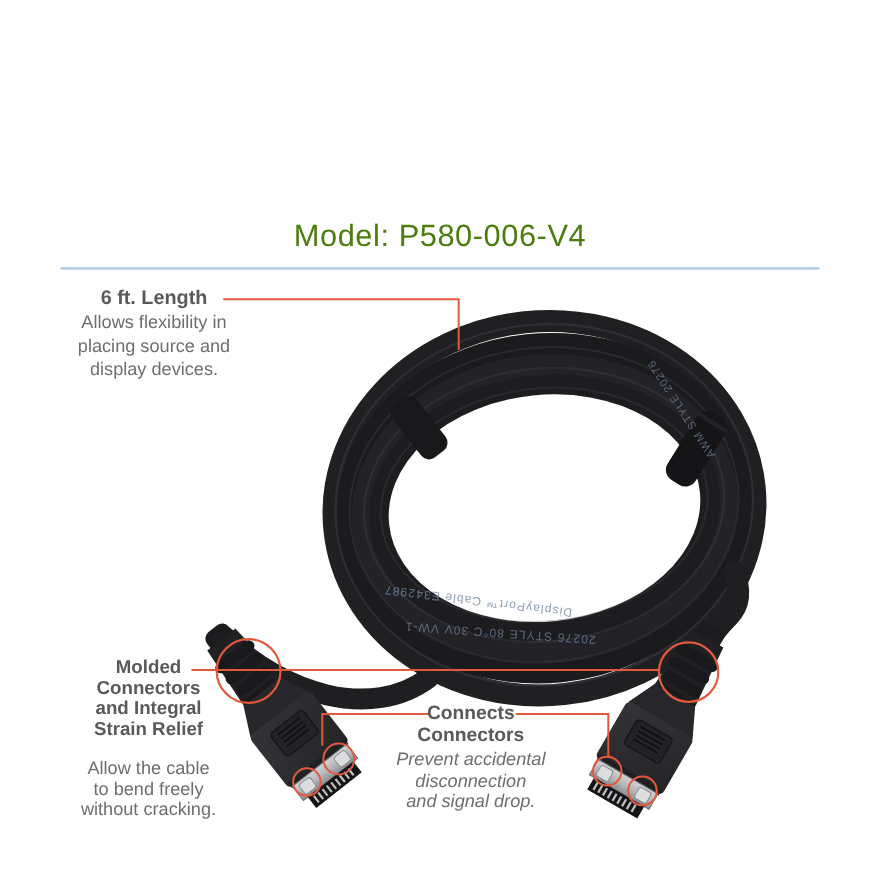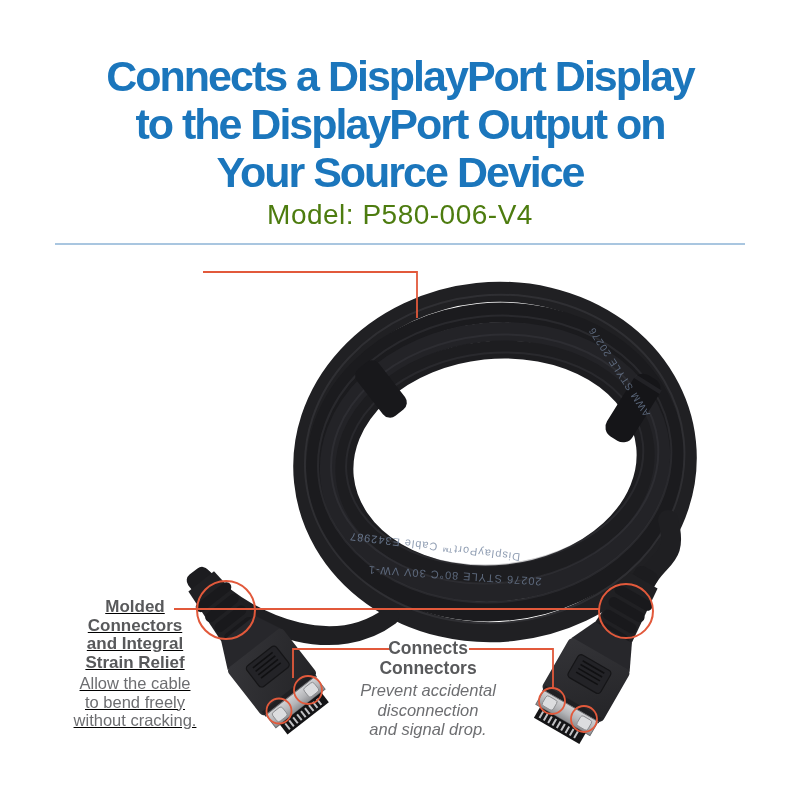--- a/index.html
+++ b/index.html
@@ -20,38 +20,33 @@
   .divider {
     position:absolute; top:243px; left:55px; width:690px; height:2px;
     background:#a9c6e0;
   }
   .callout { position:absolute; text-align:center; z-index:3; }
   .callout .c-title { color:#58595b; font-weight:bold; white-space:pre-line; }
   .callout .c-body  { color:#6d6e71; white-space:pre-line; }
   .callout-length { left:52px; top:259px; width:176px; }
   .callout-length .c-title { font-size:18px; line-height:22px; }
   .callout-length .c-body  { font-size:16.5px; line-height:21.5px; margin-top:2px; }
-  .callout-molded { left:47px; top:598px; width:176px;text-decoration:underline; }
+  .callout-molded { left:47px; top:598px; width:176px; }
   .callout-molded .c-title { font-size:17px; line-height:18.5px; }
-  .callout-molded .c-body  { font-size:16.5px; line-height:18.5px; margin-top:2px; }
+  .callout-molded .c-body  { font-size:16.5px; line-height:18.5px; margin-top:18px; }
   .callout-latching { left:340px; top:639px; width:176px; }
   .callout-latching .c-title { font-size:17.5px; line-height:19.5px; }
   .callout-latching .c-body  { font-size:16.5px; line-height:19.5px; margin-top:3px;font-style:italic; }
   svg.scene { position:absolute; left:0; top:0; z-index:1; }
 </style>
 </head>
 <body>
 
 <div class="page">
 
-  <div class="headline">
-    <div>Connects a DisplayPort Display</div>
-    <div>to the DisplayPort Output on</div>
-    <div>Your Source Device</div>
-  </div>
 
   <div class="model-line">Model: P580-006-V4</div>
 
   <div class="divider"></div>
 
   <svg class="scene" width="800" height="800" viewBox="0 0 800 800">
     <defs>
       <linearGradient id="metalGrad" x1="0" y1="0" x2="0" y2="1">
         <stop offset="0" stop-color="#d2d3d5"></stop>
         <stop offset="0.55" stop-color="#b4b5b8"></stop>
@@ -149,20 +144,26 @@
       <path d="M 469 649 H 553 V 688" stroke-width="1.8"></path>
       <circle cx="226" cy="610" r="29" stroke-width="2"></circle>
       <circle cx="626" cy="611" r="27" stroke-width="2"></circle>
       <circle cx="279" cy="711" r="12.5" stroke-width="1.8"></circle>
       <circle cx="308" cy="690" r="14" stroke-width="1.8"></circle>
       <circle cx="552" cy="701" r="13" stroke-width="1.8"></circle>
       <circle cx="584" cy="719" r="13" stroke-width="1.8"></circle>
     </g>
   </svg>
 
+  <div class="callout callout-length">
+    <div class="c-title">6 ft. Length</div>
+    <div class="c-body">Allows flexibility in
+placing source and
+display devices.</div>
+  </div>
 
   <div class="callout callout-molded">
     <div class="c-title">Molded
 Connectors
 and Integral
 Strain Relief</div>
     <div class="c-body">Allow the cable
 to bend freely
 without cracking.</div>
   </div>

